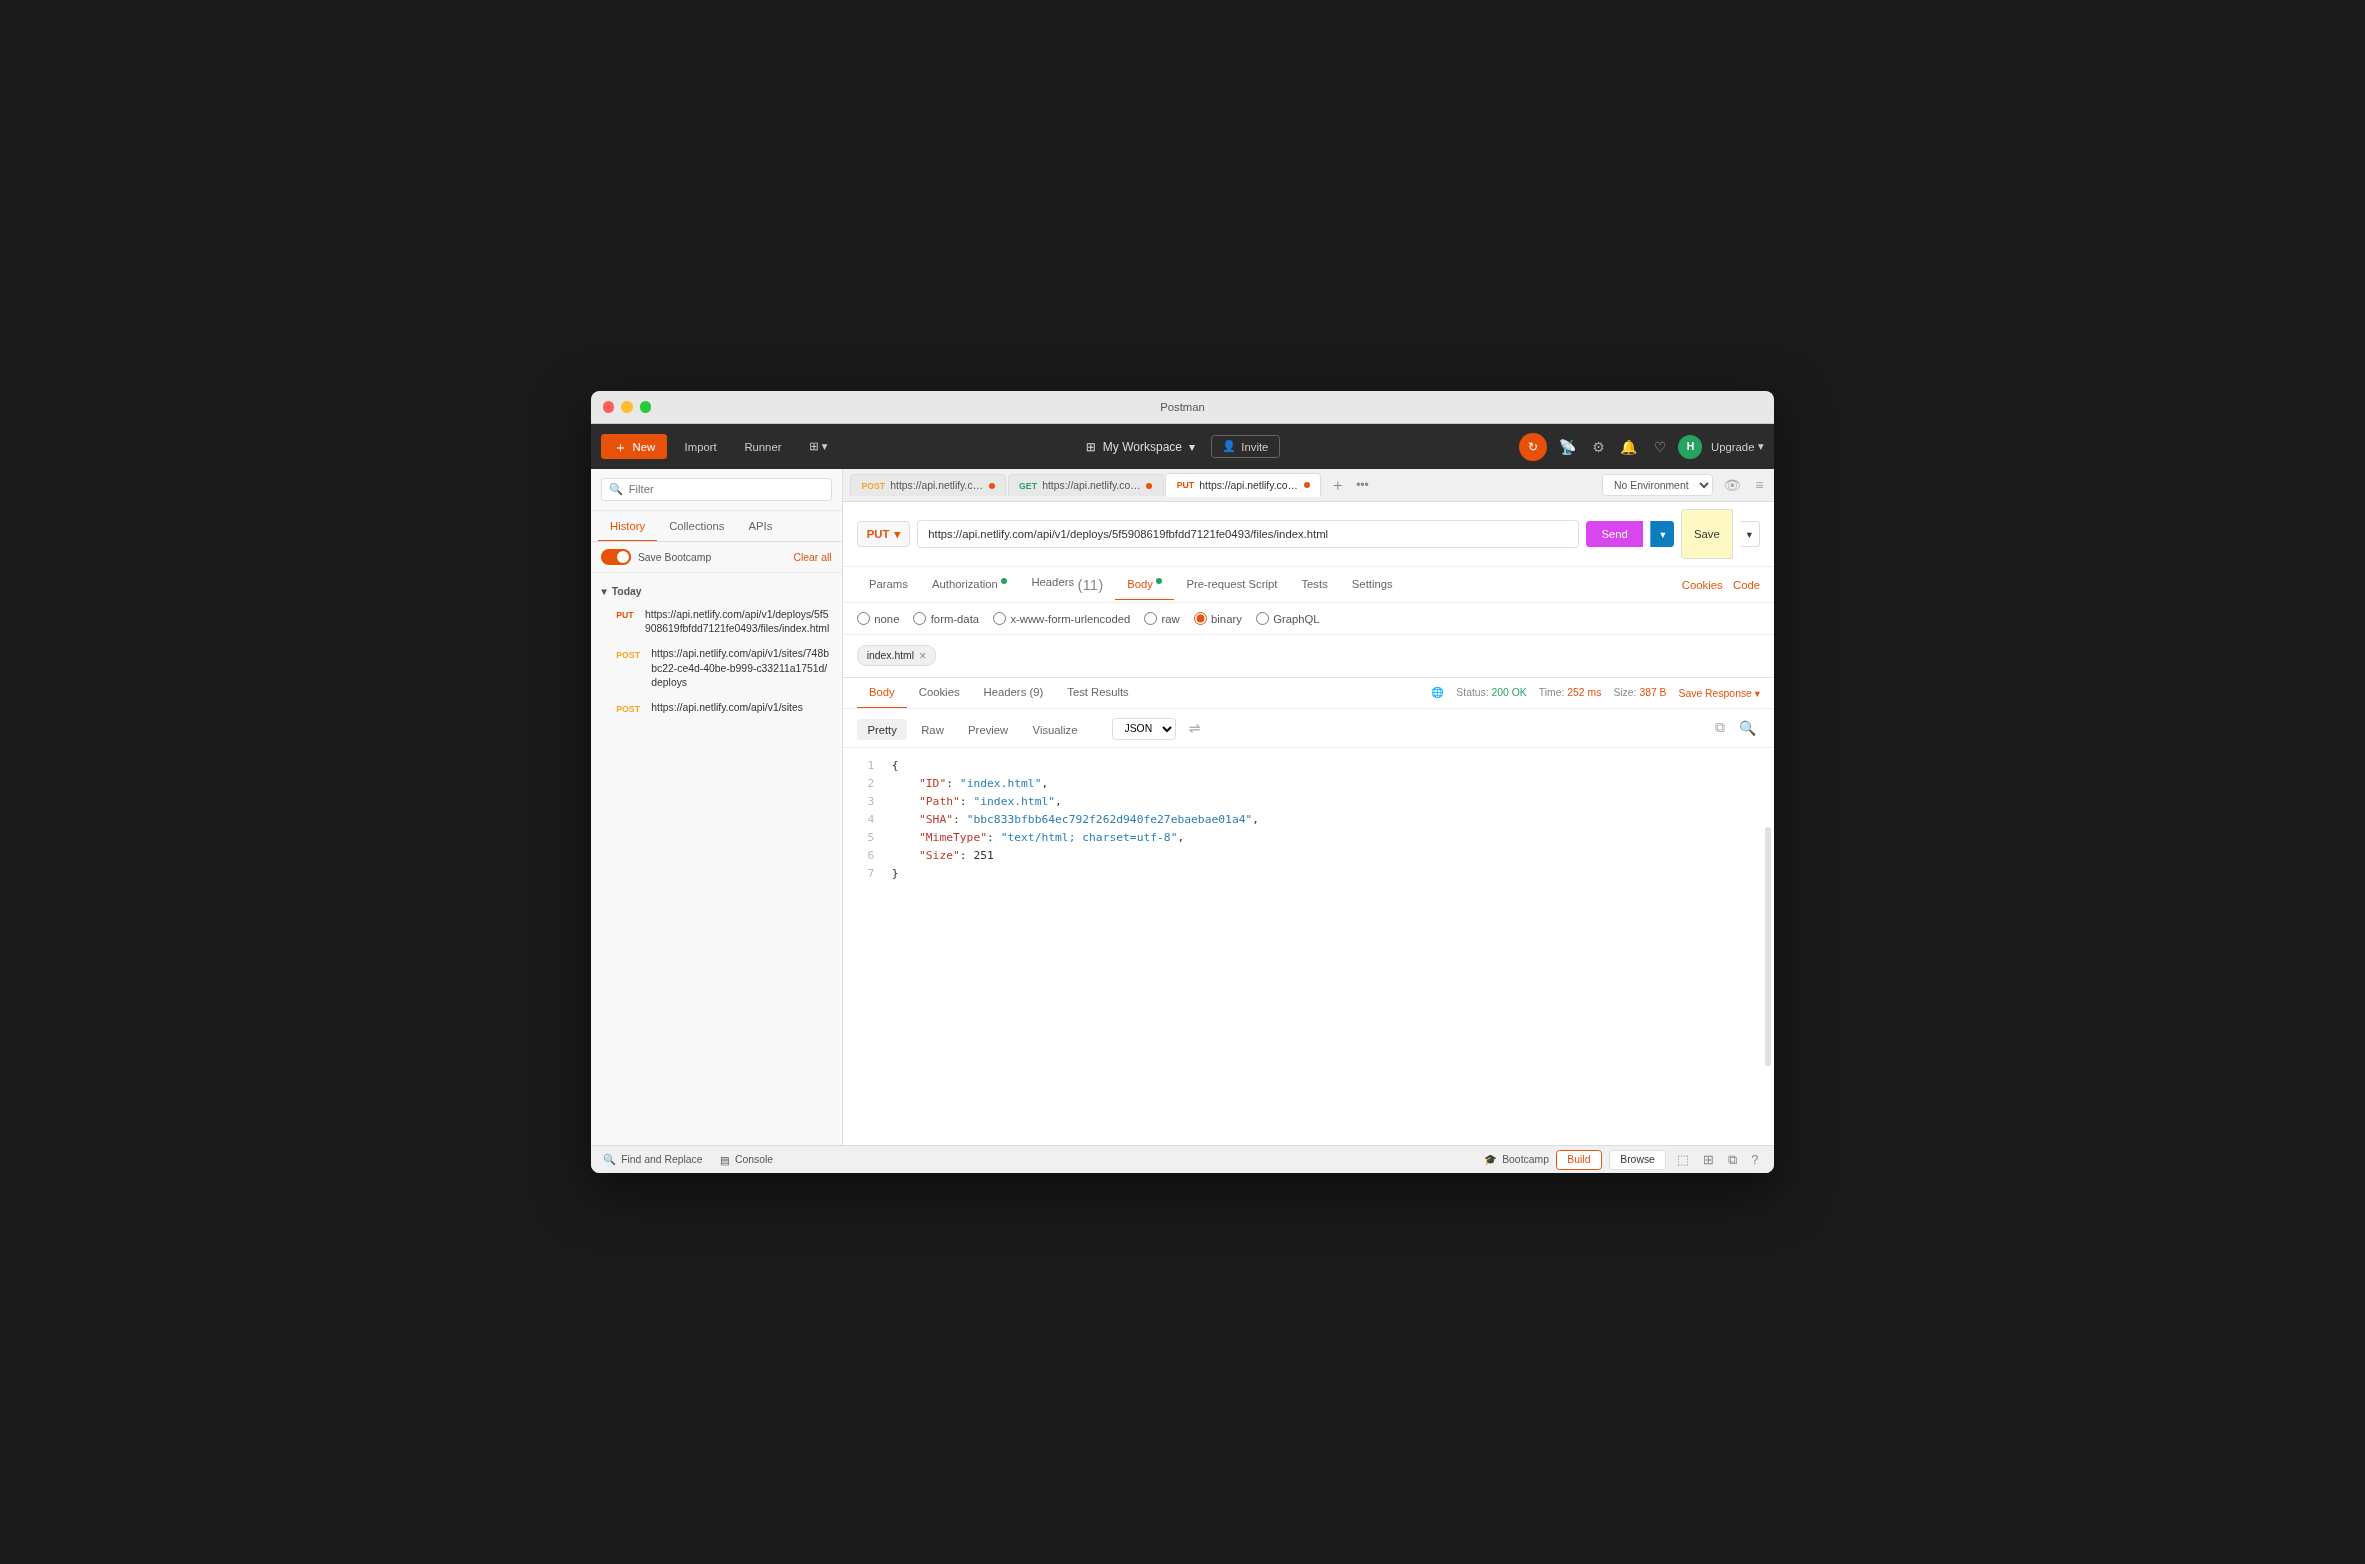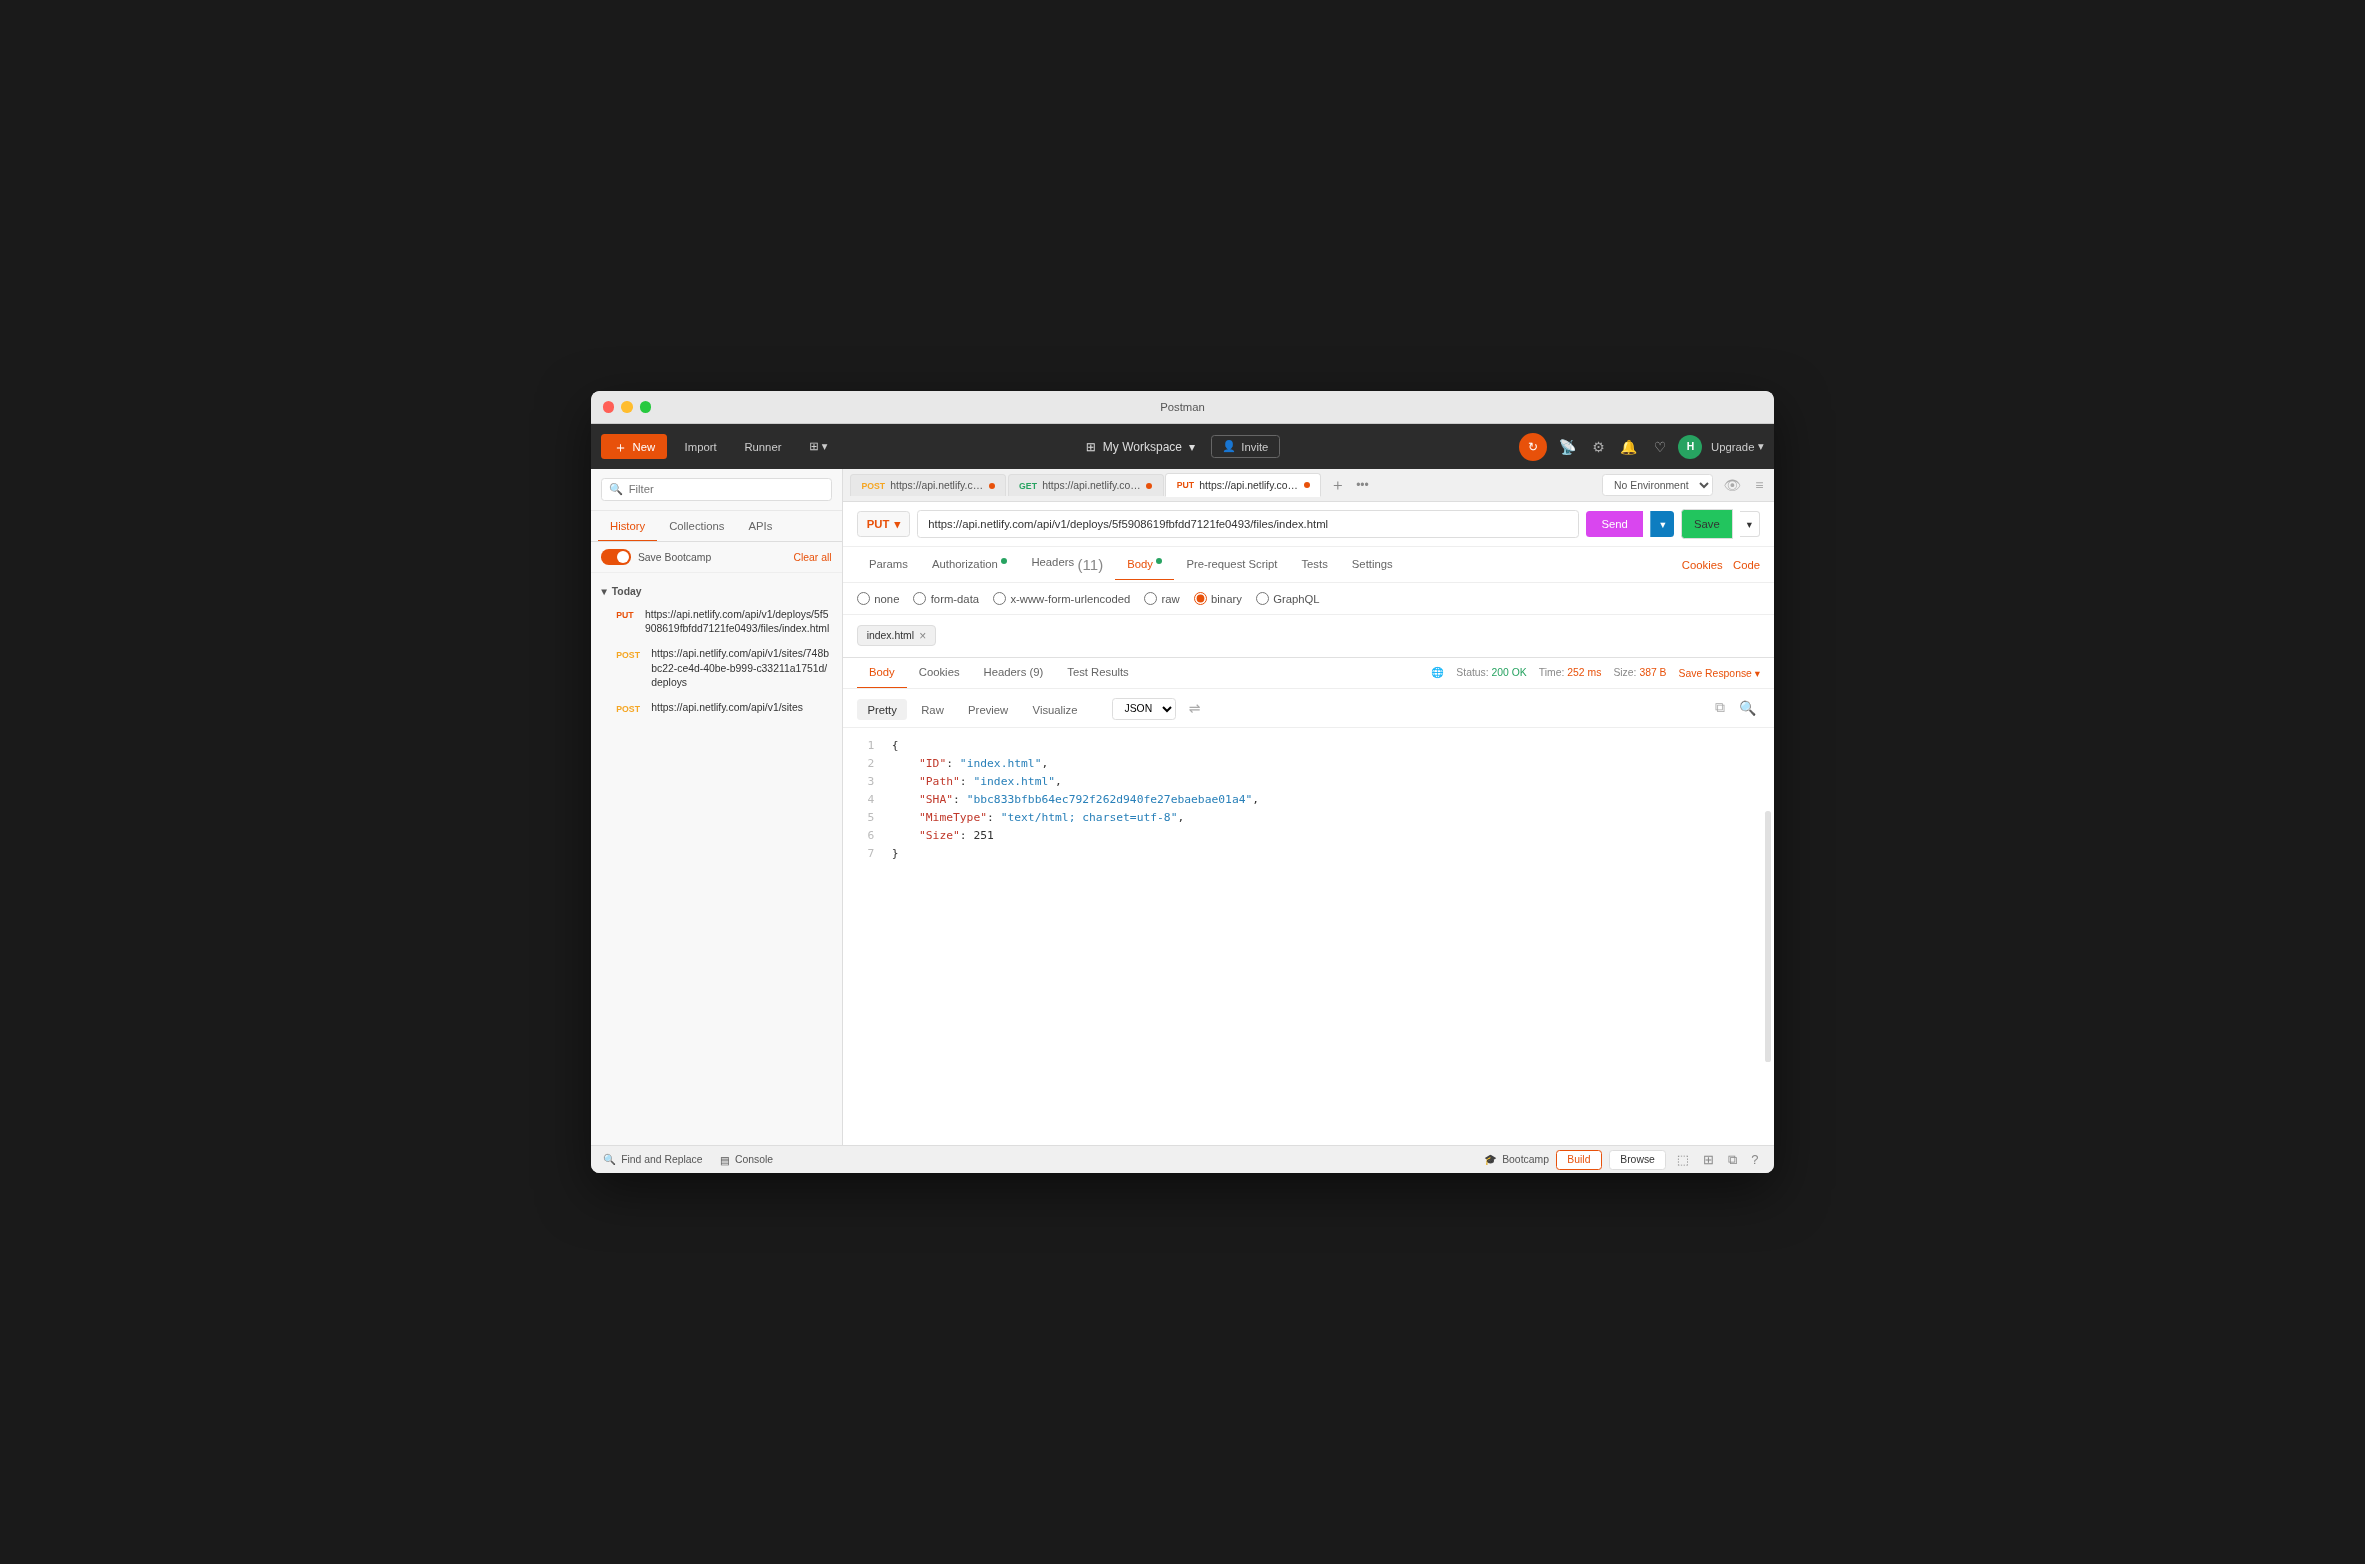--- a/index.html
+++ b/index.html
@@ -436,24 +436,24 @@
       background: #0e7dc0;
       color: white;
       border: none;
       border-radius: 0 3.5px 3.5px 0;
       padding: 7px 8.7px;
       cursor: pointer;
       font-size: 10.4px;
       border-left: 0.9px solid rgba(255,255,255,0.3);
     }
     .save-btn {
-      background: #22c55e;
+      background: #fef9c3;
       border: 0.9px solid #ddd;
       border-radius: 3.5px 0 0 3.5px;
-      padding: 8px 12px;
+      padding: 18px 12px;
       font-size: 11.3px;
       cursor: pointer;
       color: #333;
     }
     .save-dropdown {
       background: white;
       border: 0.9px solid #ddd;
       border-left: none;
       border-radius: 0 3.5px 3.5px 0;
       padding: 6px 7px;
@@ -526,21 +526,21 @@
     .body-content {
       padding: 10.4px 14px;
       flex: 0 0 auto;
     }
     .file-tag {
       display: inline-flex;
       align-items: center;
       gap: 5.2px;
       background: #f0f0f0;
       border: 0.9px solid #ddd;
-      border-radius: 4px;
+      border-radius: 9px;
       padding: 3.5px 8.7px;
       font-size: 10.4px;
       color: #333;
     }
     .file-tag .remove {
       cursor: pointer;
       color: #888;
       font-size: 12px;
       line-height: 1;
     }

